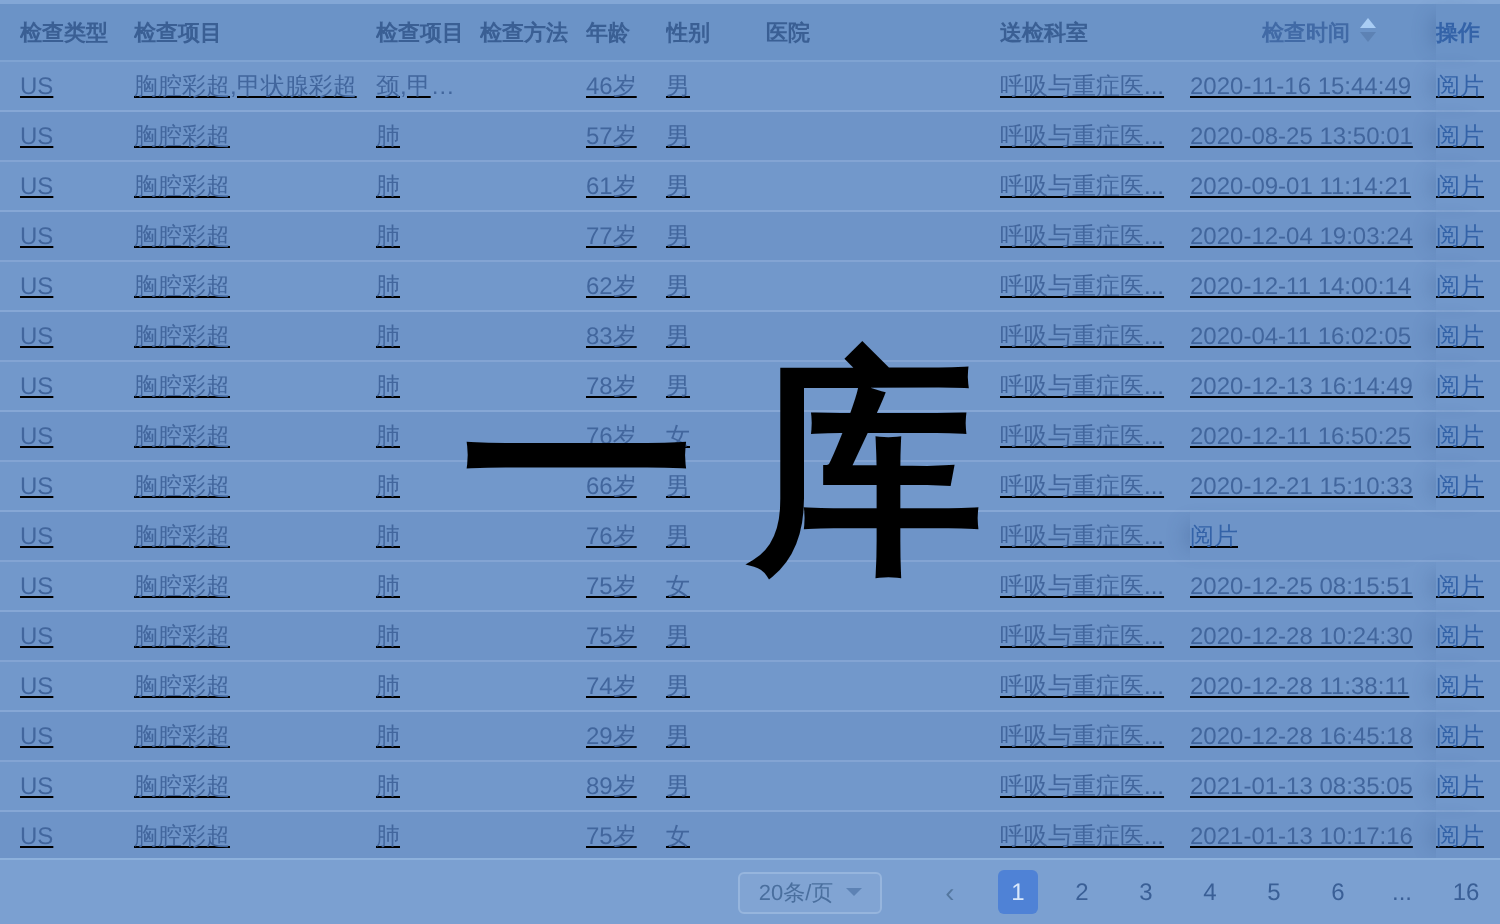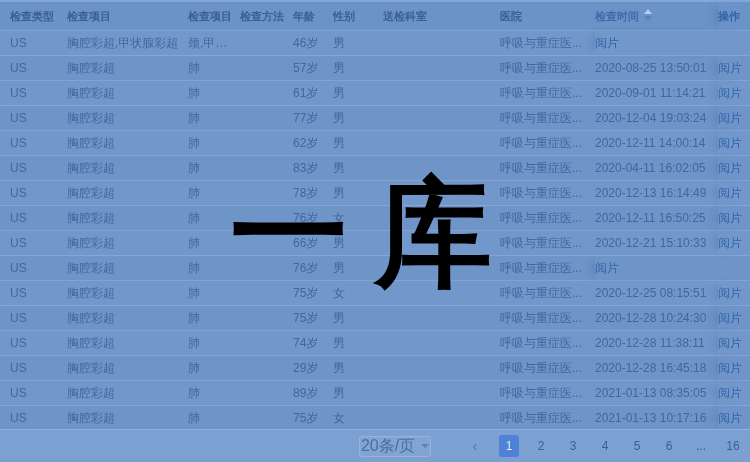--- a/index.html
+++ b/index.html
@@ -25,33 +25,34 @@
     border-bottom:1px solid #7fa3d2;
   }
   .th {
     font-size:11px; font-weight:bold; color:#3a5f94;
     white-space:nowrap; overflow:hidden;
   }
   .trow {
     height:25px;
     background:#7298cb;
     border-bottom:1px solid rgba(185,210,240,0.28);
+    text-decoration:underline;
   }
   .trow:nth-child(even){ background:#6e94c8; }
   .td {
     font-size:12px; color:#42669d;
     white-space:nowrap; overflow:hidden; text-overflow:ellipsis;
     padding-right:6px;
   }
   .td.action, .th.action {
     color:#3463a8;
     box-shadow:-8px 0 10px -6px rgba(45,75,125,0.30);
     height:100%; display:flex; align-items:center;
   }
-  .th.time { display:flex; align-items:flex-start; color:#416aa6; }
+  .th.time { display:flex; align-items:flex-start; color:#416aa6;margin-left:36px; }
   .redact {
     width:98px; height:11px; background:#5f89c1;
     filter:blur(1.2px); border-radius:1px;
   }
   .sort-caret { display:inline-flex; flex-direction:column; margin-left:5px; }
   .caret-up {
     width:0; height:0;
     border-left:4px solid transparent; border-right:4px solid transparent;
     border-bottom:5px solid #a9cdf4; margin-bottom:2px;
   }
@@ -73,21 +74,21 @@
   .pagebar {
     position:absolute; left:0; right:0; bottom:0; height:33px;
     background:#7ba0d1; border-top:1px solid #8db1dc;
     display:flex; align-items:center; justify-content:flex-end;
     padding-right:1px;
   }
   .page-size {
     width:72px; height:21px;
     border:1px solid #96b5dd; border-radius:3px;
     display:flex; align-items:center; justify-content:center; gap:6px;
-    font-size:16px; color:#4a6f9e; margin-right:28px;
+    font-size:11px; color:#4a6f9e; margin-right:18px;
     background:rgba(255,255,255,0.05);
     cursor:pointer;
   }
   .chev {
     width:0; height:0;
     border-left:4px solid transparent; border-right:4px solid transparent;
     border-top:4px solid #5d82b4;
   }
   .pg {
     min-width:20px; height:22px;
@@ -104,22 +105,22 @@
 
 <div class="screen">
 
   <div class="thead grid-row">
     <div class="th">检查类型</div>
     <div class="th">检查项目</div>
     <div class="th">检查项目</div>
     <div class="th">检查方法</div>
     <div class="th">年龄</div>
     <div class="th">性别</div>
+    <div class="th">医院</div>
     <div class="th">送检科室</div>
-    <div class="th">医院</div>
     <div class="th time">
       <span>检查时间</span>
       <span class="sort-caret">
         <i class="caret-up"></i>
         <i class="caret-down"></i>
       </span>
     </div>
     <div class="th action">操作</div>
   </div>
 
@@ -127,20 +128,21 @@
 
       <div class="trow grid-row">
         <div class="td">US</div>
         <div class="td">胸腔彩超,甲状腺彩超</div>
         <div class="td">颈,甲状...</div>
         <div class="td"></div>
         <div class="td">46岁</div>
         <div class="td">男</div>
         <div class="td"><span class="redact"></span></div>
         <div class="td">呼吸与重症医...</div>
+        <div class="td">2020-11-16 15:44:49</div>
         <div class="td action">阅片</div>
       </div>
 
       <div class="trow grid-row">
         <div class="td">US</div>
         <div class="td">胸腔彩超</div>
         <div class="td">肺</div>
         <div class="td"></div>
         <div class="td">57岁</div>
         <div class="td">男</div>

